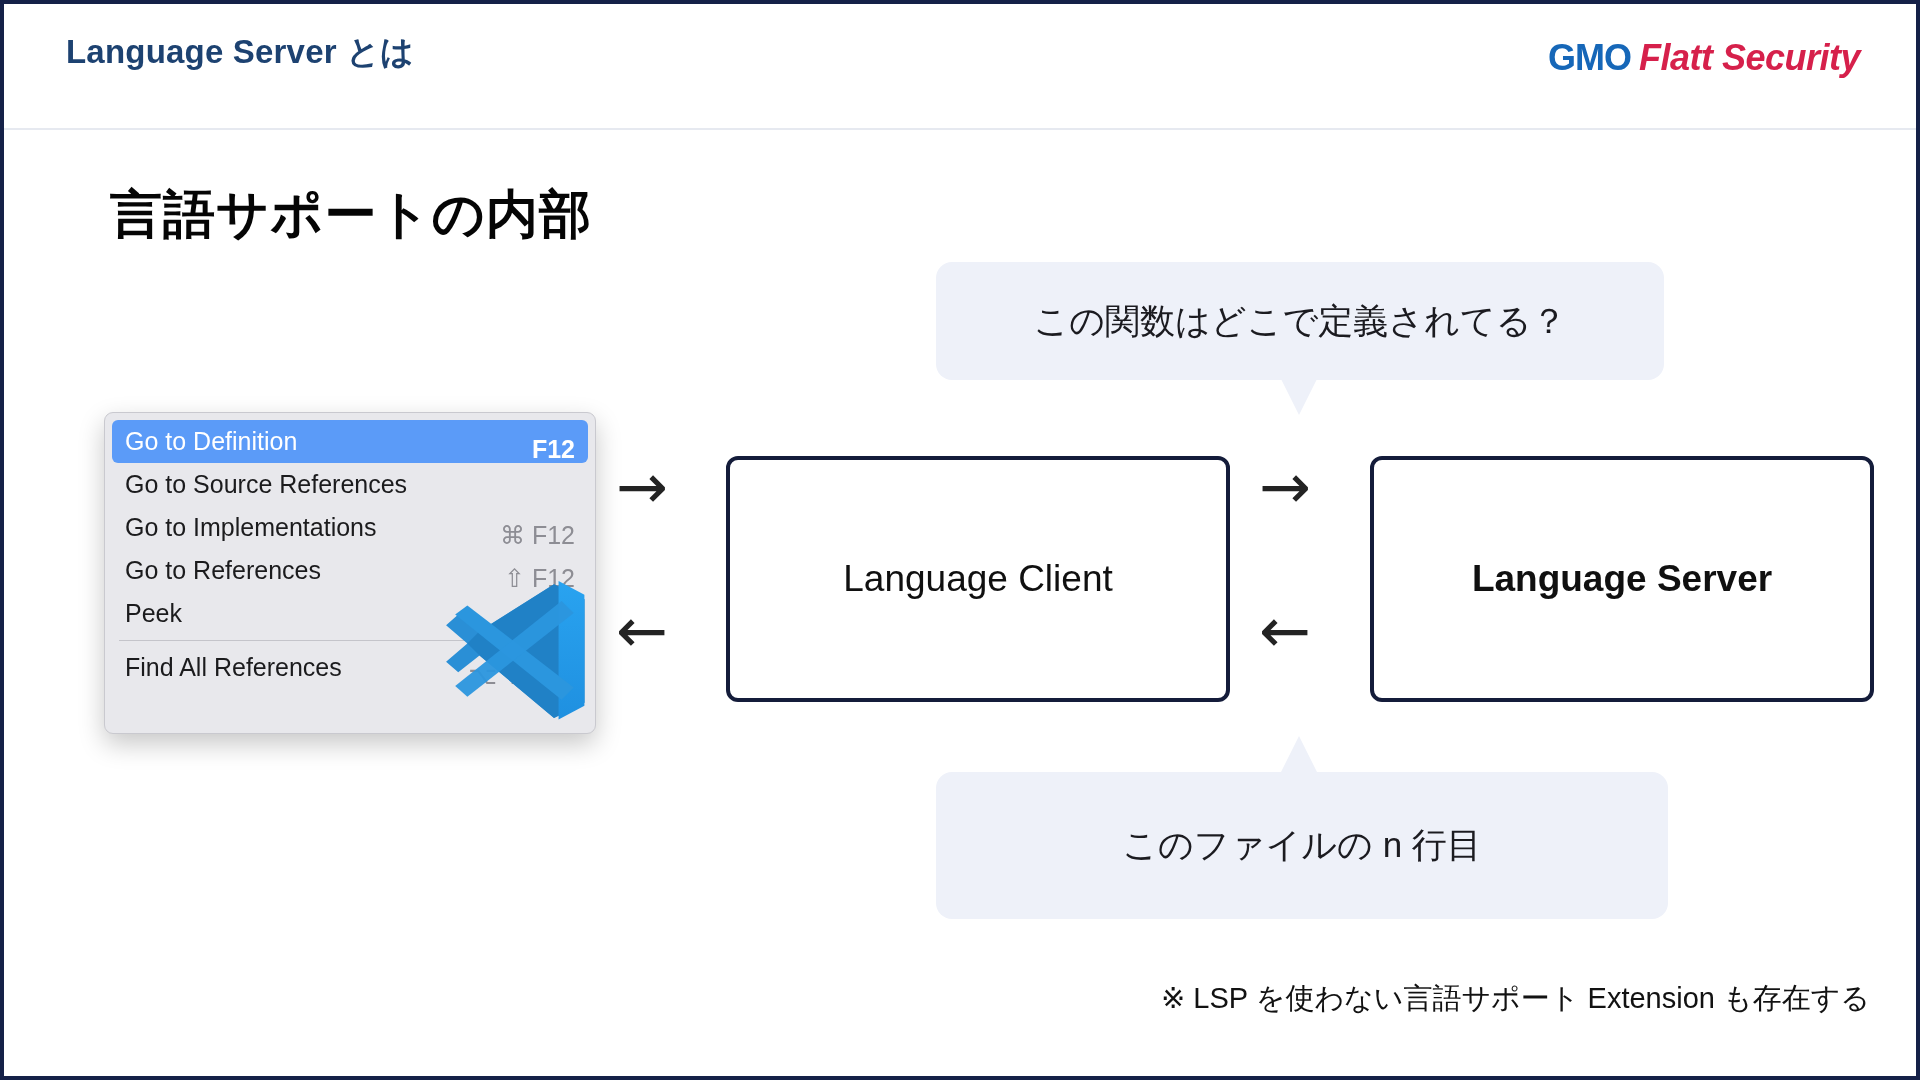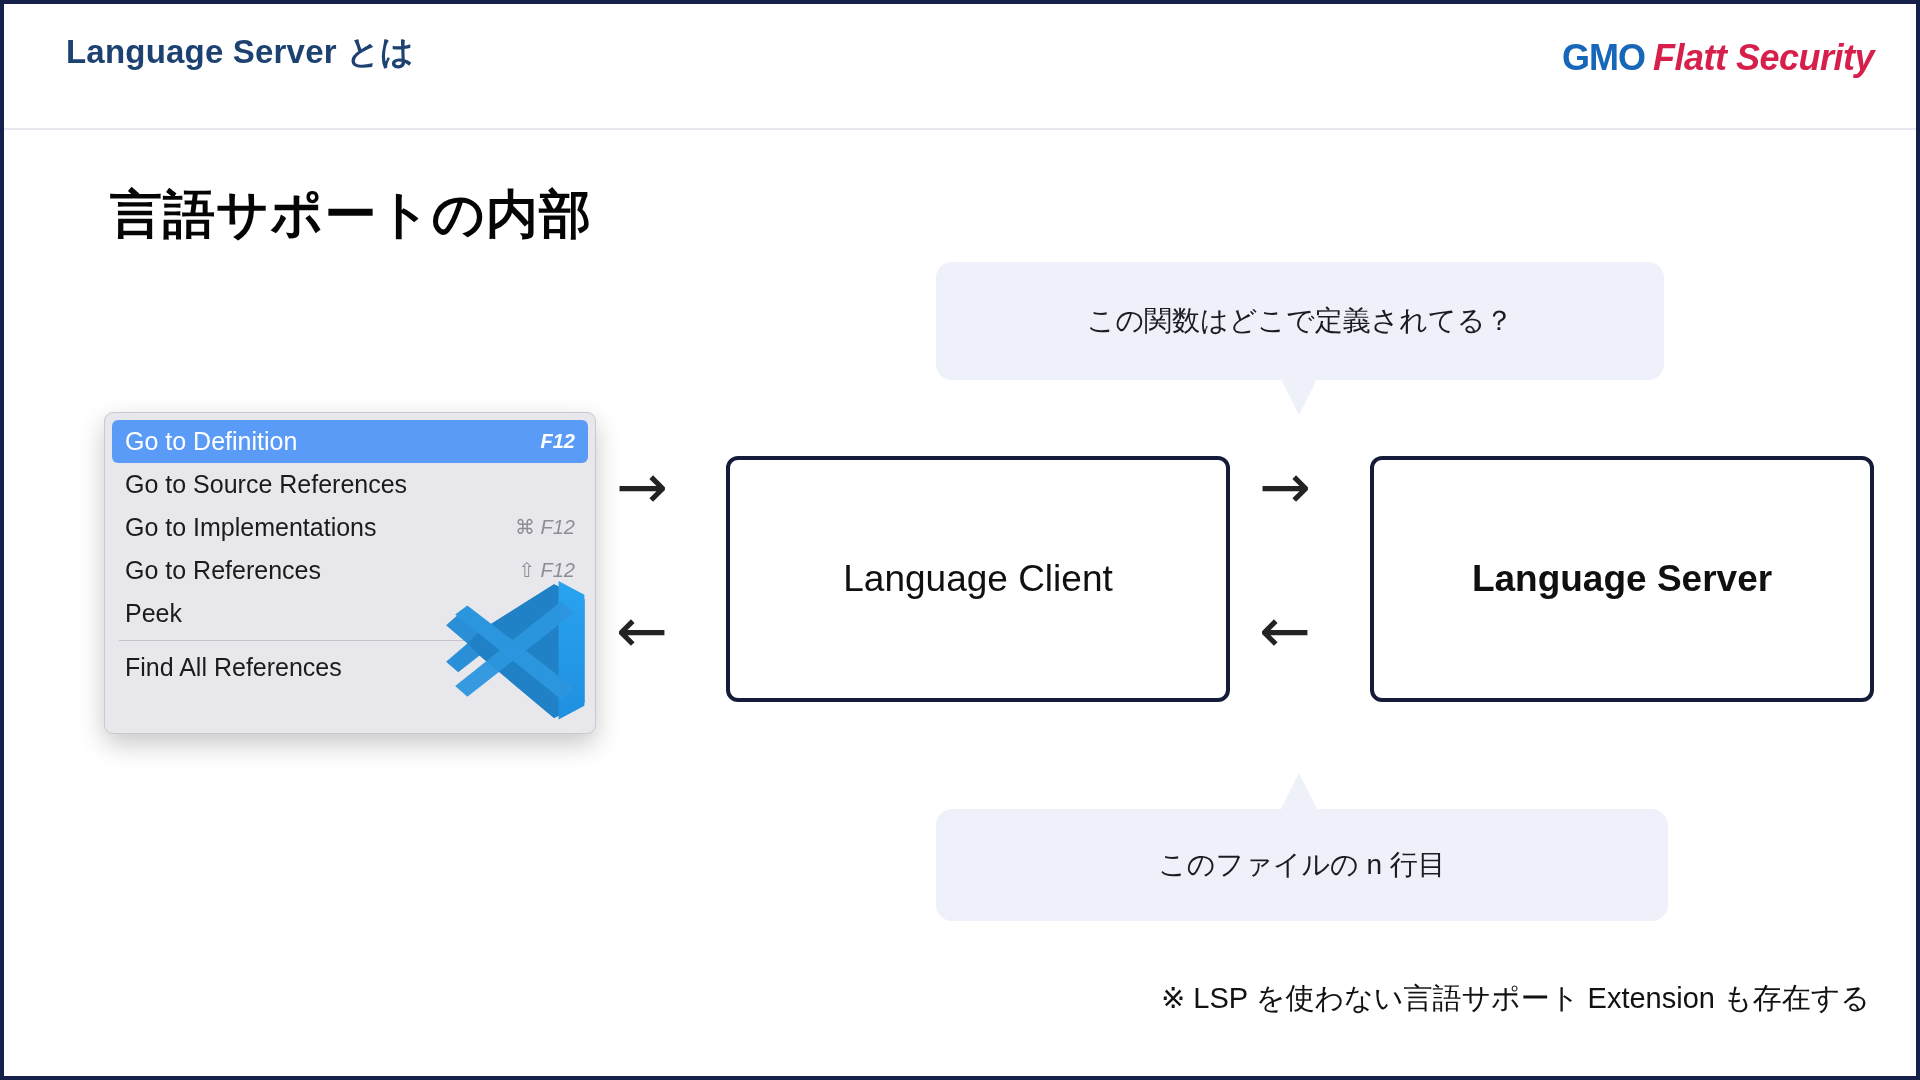--- a/index.html
+++ b/index.html
@@ -38,21 +38,21 @@
     left: 62px;
     top: 26px;
     font-size: 33px;
     font-weight: bold;
     color: #1d4271;
     letter-spacing: 0.2px;
     white-space: nowrap;
   }
   #logo {
     position: absolute;
-    right: 42px;
+    right: 56px;
     top: 36px;
     font-size: 36px;
     font-weight: bold;
     font-style: italic;
     white-space: nowrap;
     line-height: 1;
     margin-left: 26px;
   }
   #logo .gmo {
     color: #1667b8;
@@ -106,24 +106,23 @@
     white-space: nowrap;
     box-sizing: border-box;
   }
   .menu-item.selected {
     background: #5b9bf8;
     color: #ffffff;
   }
   .menu-item .shortcut {
     position: absolute;
     right: 13px;
-    top: 0;
-    font-size: 20px;
+    top: 8px;
+    font-size: 25px;
     color: #8d8d94;
-    font-style: italic;
   }
   .menu-item.selected .shortcut {
     color: #ffffff;
     font-weight: bold;
   }
   .menu-item .submenu-arrow {
     position: absolute;
     right: 13px;
     top: 0;
     font-size: 25px;
@@ -189,44 +188,44 @@
   #arrow-bl2 { left: 1255px; top: 596px; }
 
   
   .bubble {
     position: absolute;
     background: #eef1f9;
     border-radius: 16px;
     display: flex;
     align-items: center;
     justify-content: center;
-    font-size: 28px;
+    font-size: 35px;
     color: #1b1b20;
     box-sizing: border-box;
   }
   #bubble-top {
     left: 932px;
     top: 258px;
     width: 728px;
     height: 118px;
   }
   #bubble-top .tail {
     position: absolute;
     left: 345px;
     top: 117px;
     width: 0; height: 0;
     border-left: 18px solid transparent;
     border-right: 18px solid transparent;
     border-top: 36px solid #eef1f9;
   }
   #bubble-bottom {
     left: 932px;
-    top: 805px;
+    top: 768px;
     width: 732px;
-    height: 112px;
+    height: 147px;
   }
   #bubble-bottom .tail {
     position: absolute;
     left: 345px;
     top: -36px;
     width: 0; height: 0;
     border-left: 18px solid transparent;
     border-right: 18px solid transparent;
     border-bottom: 36px solid #eef1f9;
   }

